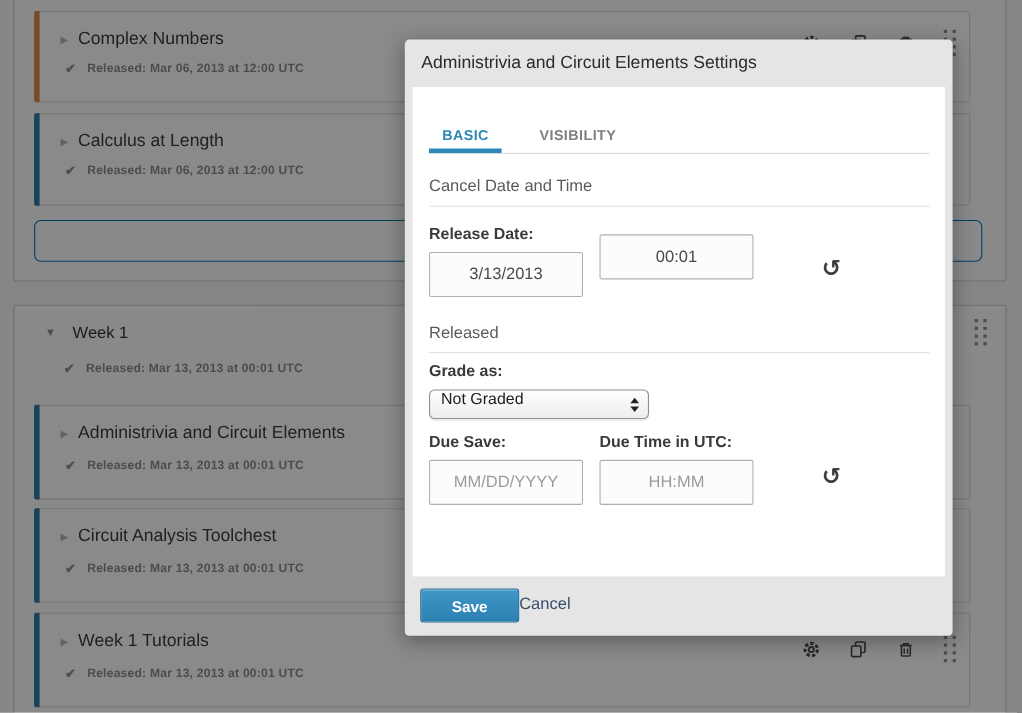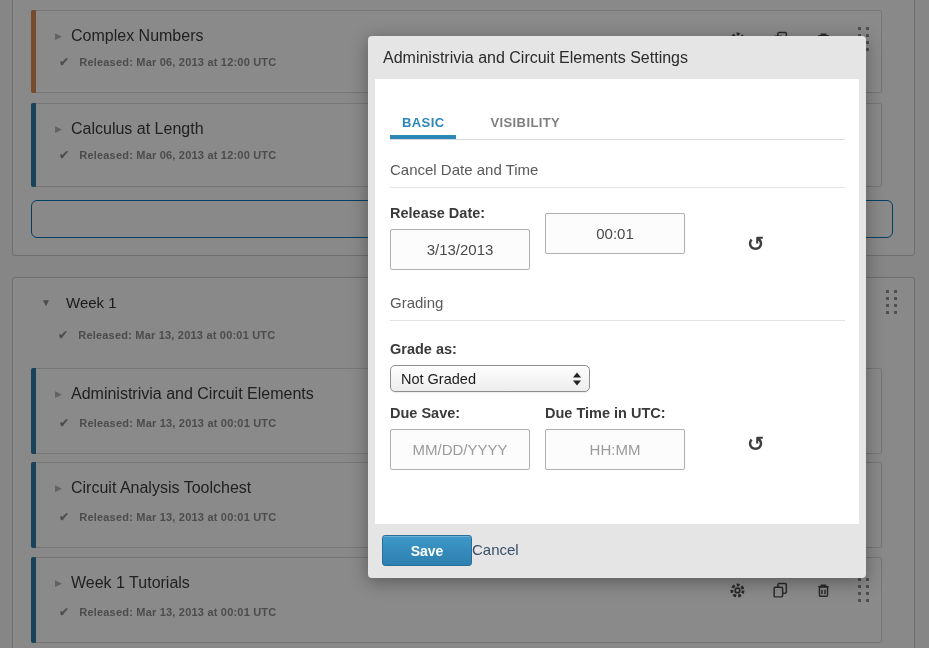--- a/index.html
+++ b/index.html
@@ -59,25 +59,25 @@
     border-radius:2px;background:#fcfcfc;font-size:15px;color:#4a4a4a;padding:0 10px;
     font-family:"Liberation Sans", sans-serif;
     text-align:center;
   }
   .fin::placeholder{color:#9b9b9b;opacity:1;}
   .reset{
     align-self:center;margin-left:47px;margin-top:14px;
     font-family:"DejaVu Sans", sans-serif;font-size:21px;font-weight:bold;color:#3e3e3e;
     line-height:1;cursor:pointer;user-select:none;
   }
-  .grade-label{margin-top:20px;font-size:14.5px;font-weight:bold;color:#3a3a3a;}
+  .grade-label{margin-top:9px;font-size:14.5px;font-weight:bold;color:#3a3a3a;}
   .select{
     position:relative;margin-top:8px;width:200px;height:27px;box-sizing:border-box;
     border:1px solid #8e8e8e;border-radius:5px;background:linear-gradient(#fefefe,#ededed);
-    display:flex;align-items:center;padding:0 26px 0 10px;font-size:14.5px;color:#1c1c1c;
+    display:flex;padding:0 26px 0 10px;font-size:14.5px;color:#1c1c1c;
     box-shadow:0 1px 1px rgba(0,0,0,.08);cursor:pointer;
   }
   .sel-arrows{position:absolute;right:8px;top:50%;transform:translateY(-50%);}
   .sel-arrows i{display:block;width:0;height:0;border-left:4px solid transparent;border-right:4px solid transparent;}
   .sel-arrows .up{border-bottom:5px solid #222;margin-bottom:3px;}
   .sel-arrows .dn{border-top:5px solid #222;}
   .due-block{margin-top:13px;}
   .modal-footer{position:absolute;left:0;right:0;bottom:0;height:54px;}
   .save-btn{
     position:absolute;left:14px;top:11px;width:90px;height:31px;border-radius:3px;
@@ -268,21 +268,21 @@
       <div class="fcol">
         <div class="flabel">Release Date:</div>
         <input class="fin" type="text" value="3/13/2013" style="">
       </div>
       <div class="fcol">
         <input class="fin" type="text" value="00:01" style="">
       </div>
       <span class="reset">↺</span>
     </div>
 
-    <div class="sect-heading" style="margin-top:24px;">Grading</div>
+    <div class="sect-heading" style="margin-top:24px;">Released</div>
     <div class="grade-label">Grade as:</div>
     <div class="select">
       <span>Not Graded</span>
       <span class="sel-arrows">
           <i class="up"></i>
           <i class="dn"></i>
         </span>
     </div>
 
     <div class="fields due-block">

